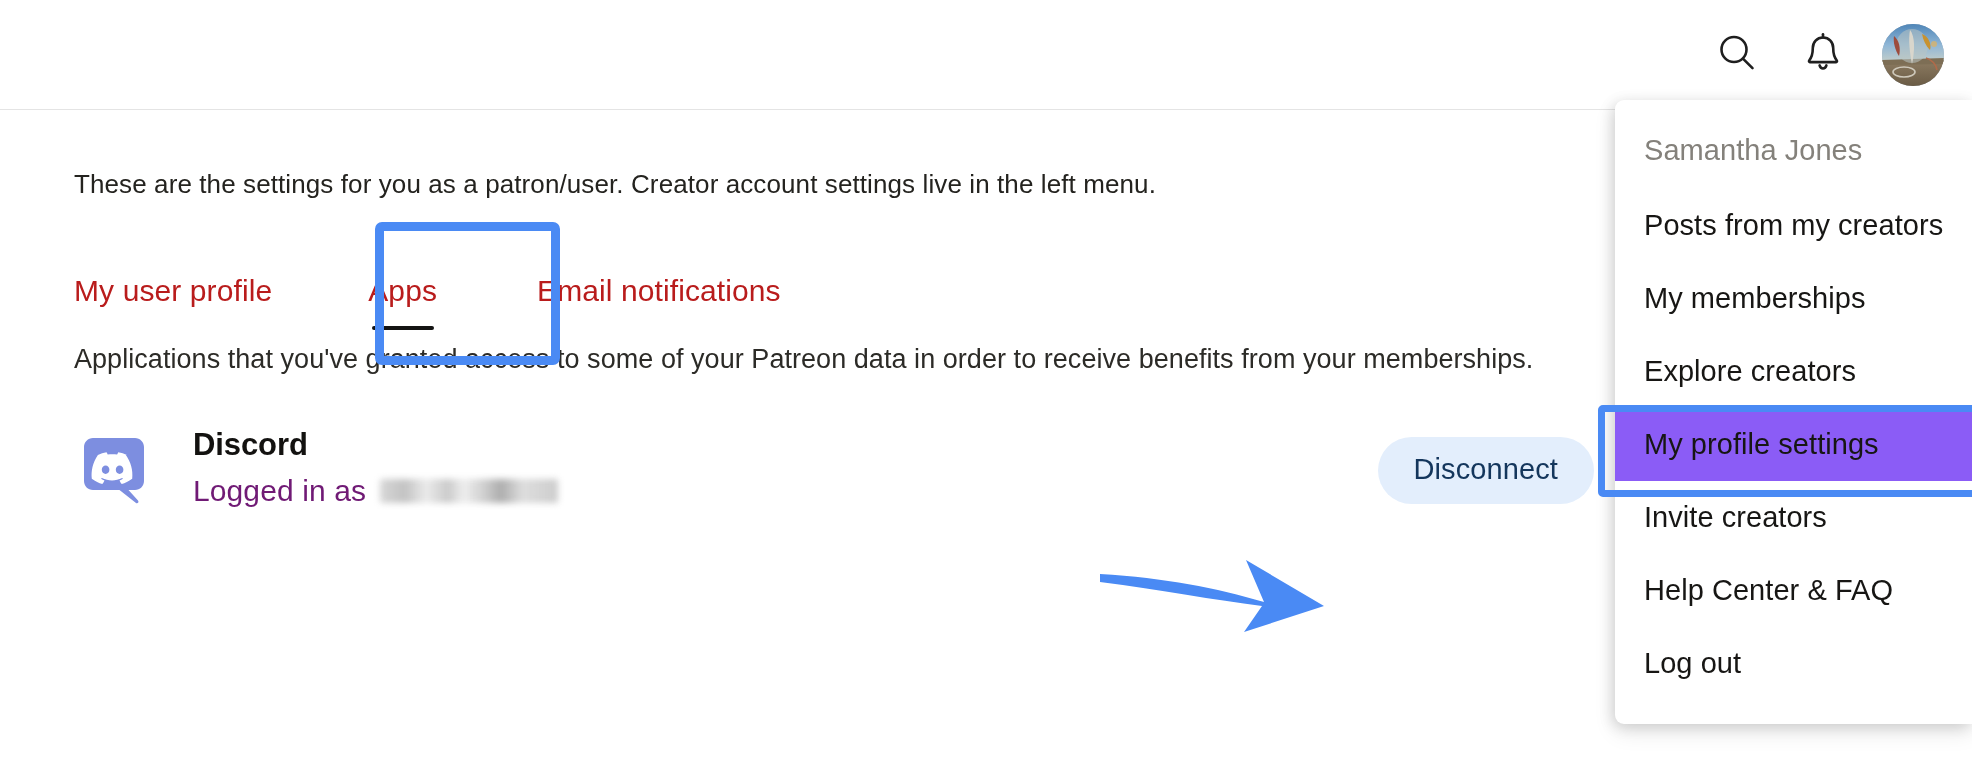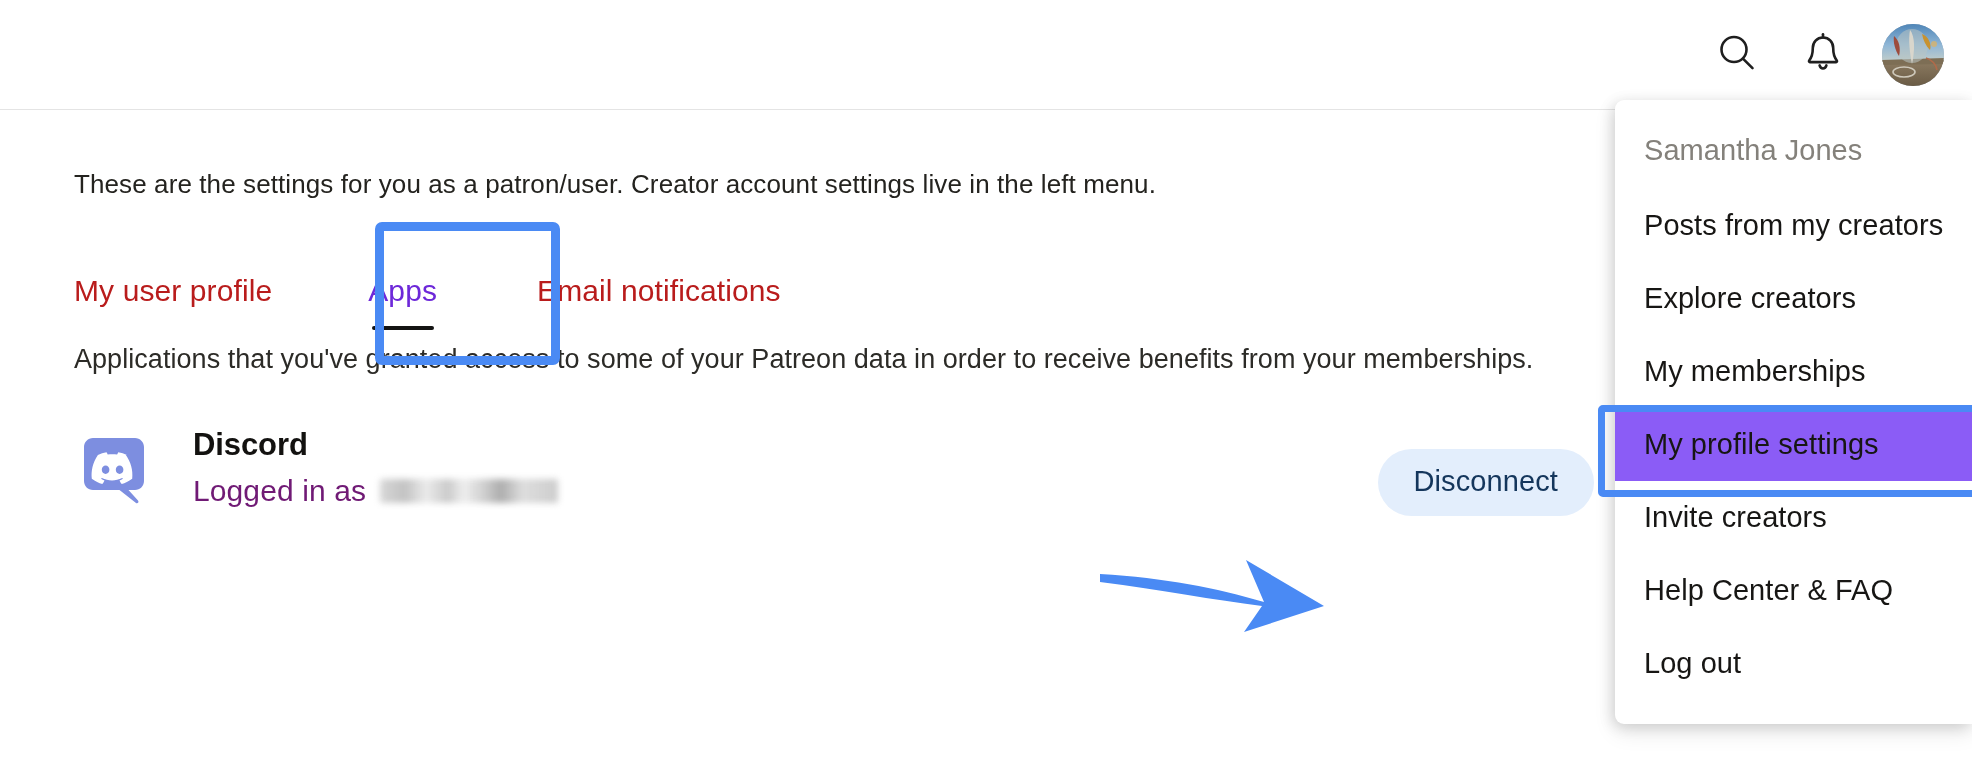--- a/index.html
+++ b/index.html
@@ -98,21 +98,21 @@
     cursor: pointer;
     padding: 0;
     font-family: inherit;
     white-space: nowrap;
     letter-spacing: 0.1px;
   }
 
   .tab-myprofile { margin-left: 0; }
   .tab-apps {
     margin-left: 96px;
-    color: #6d28d9;
+    color: #b91c1c;
   }
   .tab-email { margin-left: 100px; }
 
   .tab-underline {
     position: absolute;
     left: 50%;
     transform: translateX(-50%);
     bottom: -22px;
     width: 62px;
     height: 4px;
@@ -203,21 +203,21 @@
         rgba(164,164,164,0.95) 68%,
         rgba(216,216,216,0.9) 80%,
         rgba(198,198,198,0.95) 100%);
     filter: blur(3px);
     opacity: 0.95;
   }
 
   .disconnect-wrap {
     position: absolute;
     right: 0;
-    top: 24px;
+    top: 12px;
   }
 
   .disconnect-btn {
     font-family: inherit;
     font-size: 29px;
     color: #14365c;
     background: #e3eefc;
     border: none;
     border-radius: 34px;
     padding: 16px 36px 18px;
@@ -395,22 +395,22 @@
         <path d="M4 26 C70 30 120 40 168 54 L150 12 L228 58 L148 84 L166 58 C118 52 66 42 4 34 Z" fill="#4a8af4"></path>
       </g>
     </svg>
   </div>
 
   <div class="dropdown">
 
     <div class="dd-item is-name">Samantha Jones</div>
 
     <button class="dd-item">Posts from my creators</button>
+    <button class="dd-item">My memberships</button>
     <button class="dd-item">Explore creators</button>
-    <button class="dd-item">My memberships</button>
 
     <div class="dd-highlight-wrap">
       <button class="dd-item is-highlighted">My profile settings</button>
       <span class="anno-box-menu"></span>
     </div>
 
     <button class="dd-item">Invite creators</button>
     <button class="dd-item">Help Center &amp; FAQ</button>
     <button class="dd-item">Log out</button>
 

